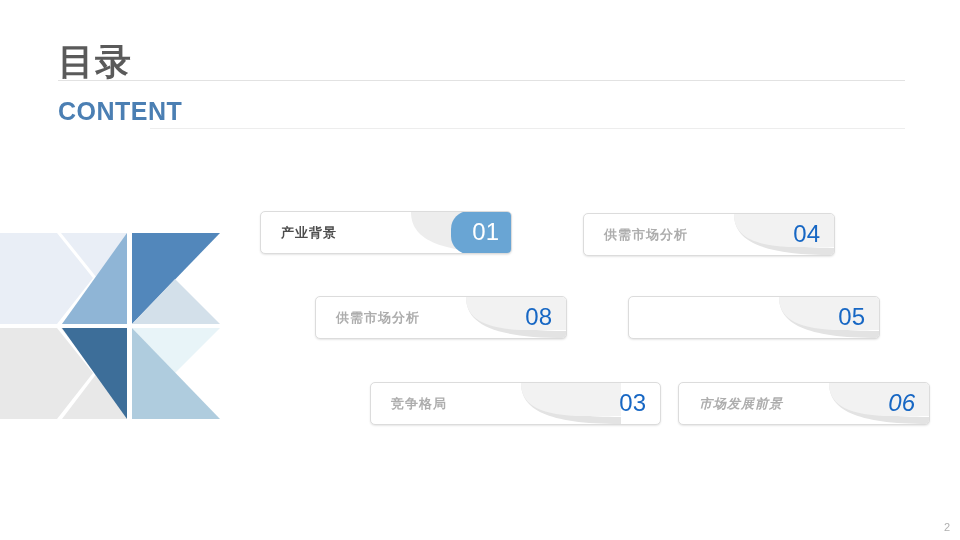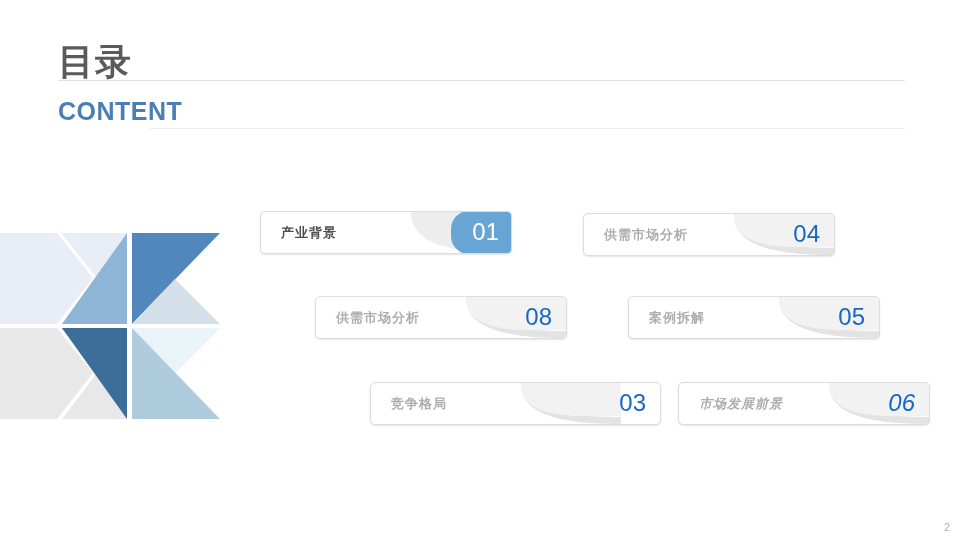--- a/index.html
+++ b/index.html
@@ -195,21 +195,20 @@
   </svg>
   <span class="label">供需市场分析</span>
   <span class="num">04</span>
 </div>
 
 <div class="card" style="left:628px; top:296px; width:250px;">
   <svg class="swoosh" width="250" height="41" viewBox="0 0 250 41" xmlns="http://www.w3.org/2000/svg">
     <path d="M150 0 C 150 26, 175 41, 250 41 L250 34 C 182 34, 162 22, 162 0 Z" fill="#e3e3e3"></path>
     <path d="M150 0 C 150 20, 165 31, 205 33 L250 33 L250 0 Z" fill="#f2f2f2"></path>
   </svg>
-  <span class="label">案例拆解</span>
   <span class="num">05</span>
 </div>
 
 <div class="card" style="left:678px; top:382px; width:250px;font-style:italic;">
   <svg class="swoosh" width="250" height="41" viewBox="0 0 250 41" xmlns="http://www.w3.org/2000/svg">
     <path d="M150 0 C 150 26, 175 41, 250 41 L250 34 C 182 34, 162 22, 162 0 Z" fill="#e3e3e3"></path>
     <path d="M150 0 C 150 20, 165 31, 205 33 L250 33 L250 0 Z" fill="#f2f2f2"></path>
   </svg>
   <span class="label">市场发展前景</span>
   <span class="num">06</span>

